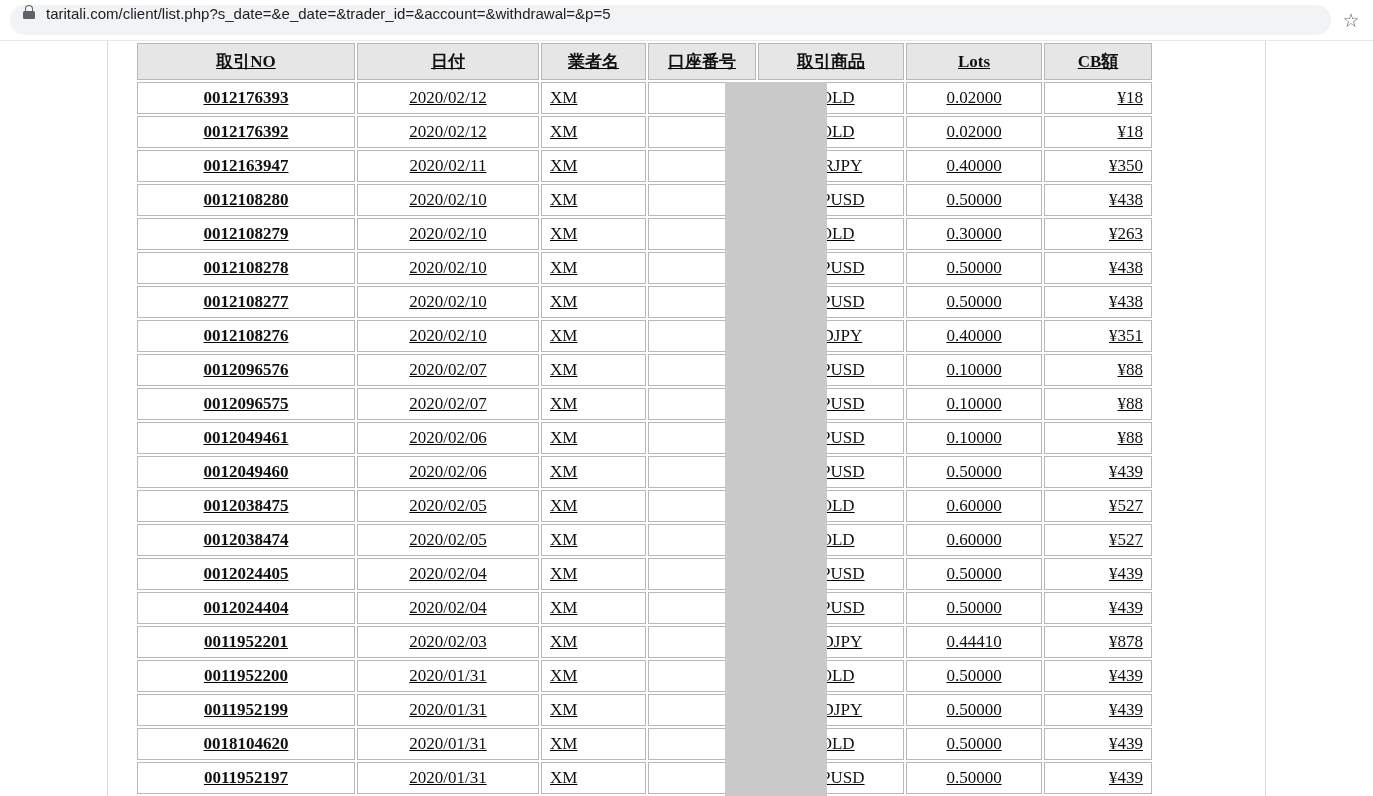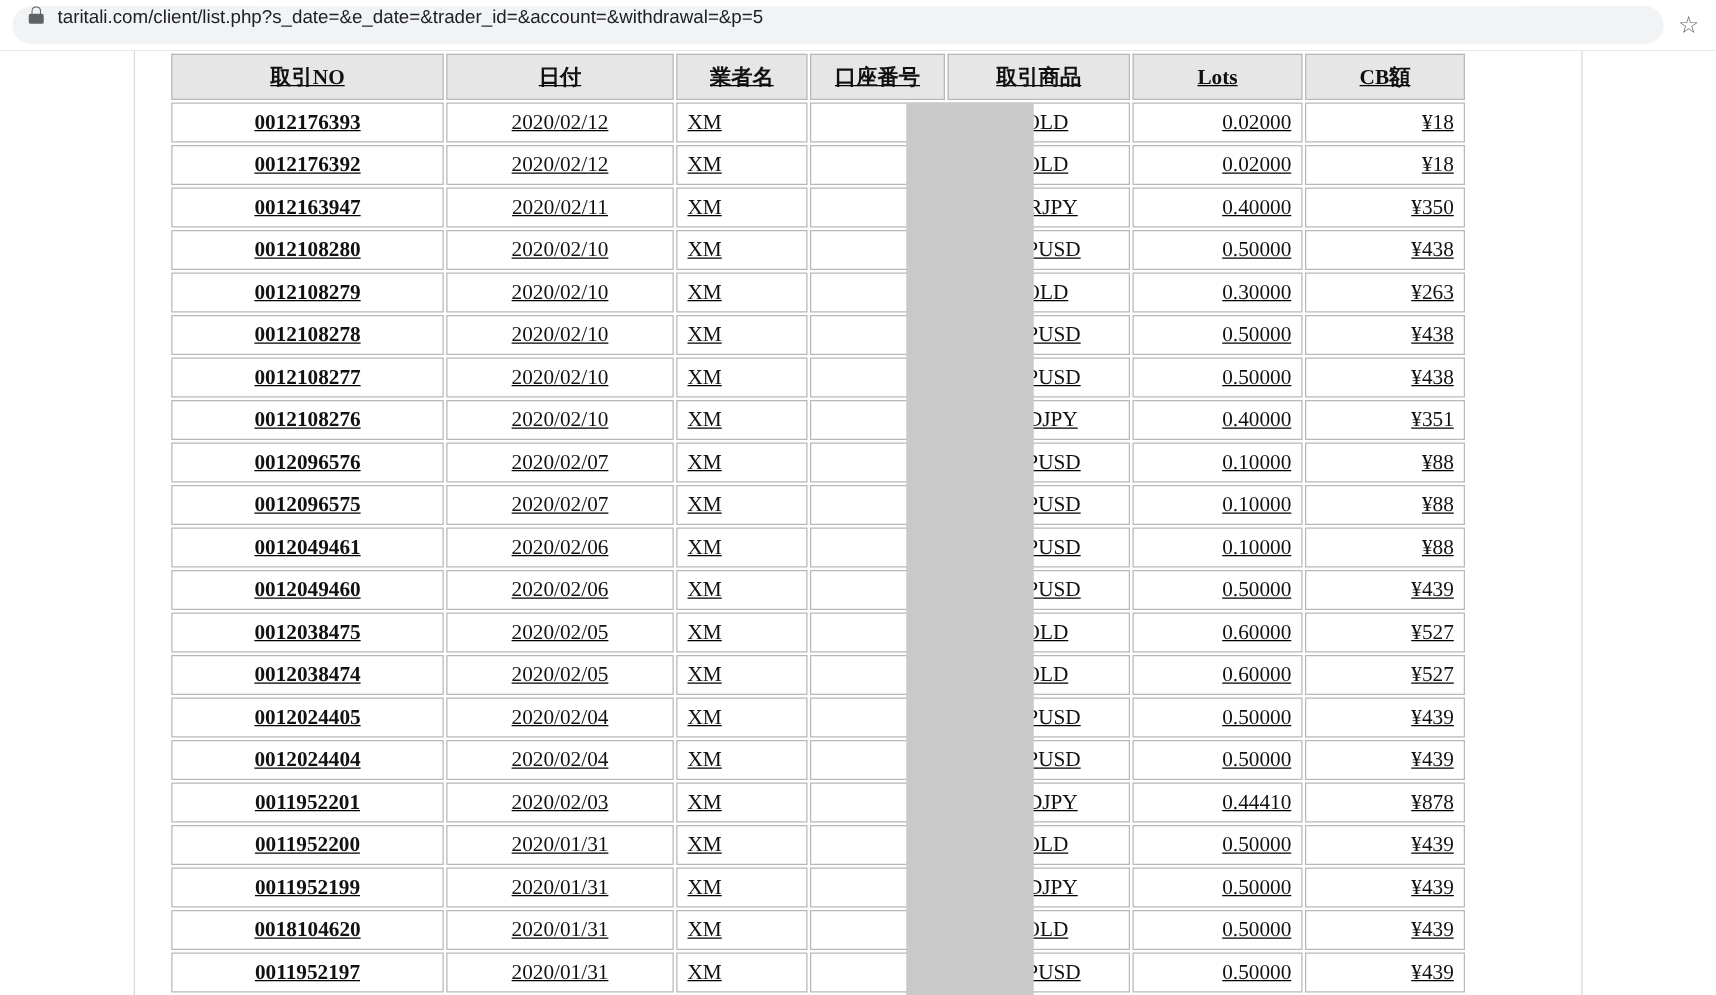--- a/index.html
+++ b/index.html
@@ -140,22 +140,22 @@
     text-align: center;
     width: 218px;
   }
   th.h-no { width: 218px; }
   td.c-date, th.h-date { width: 182px; text-align: center; }
   td.c-broker, th.h-broker { width: 105px; }
   td.c-broker { text-align: left; margin-left: 32px; }
   td.c-account, th.h-account { width: 108px; }
   td.c-product, th.h-product { width: 146px; text-align: center; }
   td.c-lots, th.h-lots { width: 136px; }
-  td.c-lots { text-align: right; }
-  td.c-cb, th.h-cb { width: 128px; }
+  td.c-lots { text-align: center; }
+  td.c-cb, th.h-cb { width: 108px; }
   td.c-cb { text-align: right; }
 
   
   .redaction {
     position: absolute;
     left: 725px;
     top: 41px;
     width: 102px;
     height: 714px;
     background: #c9c9c9;

